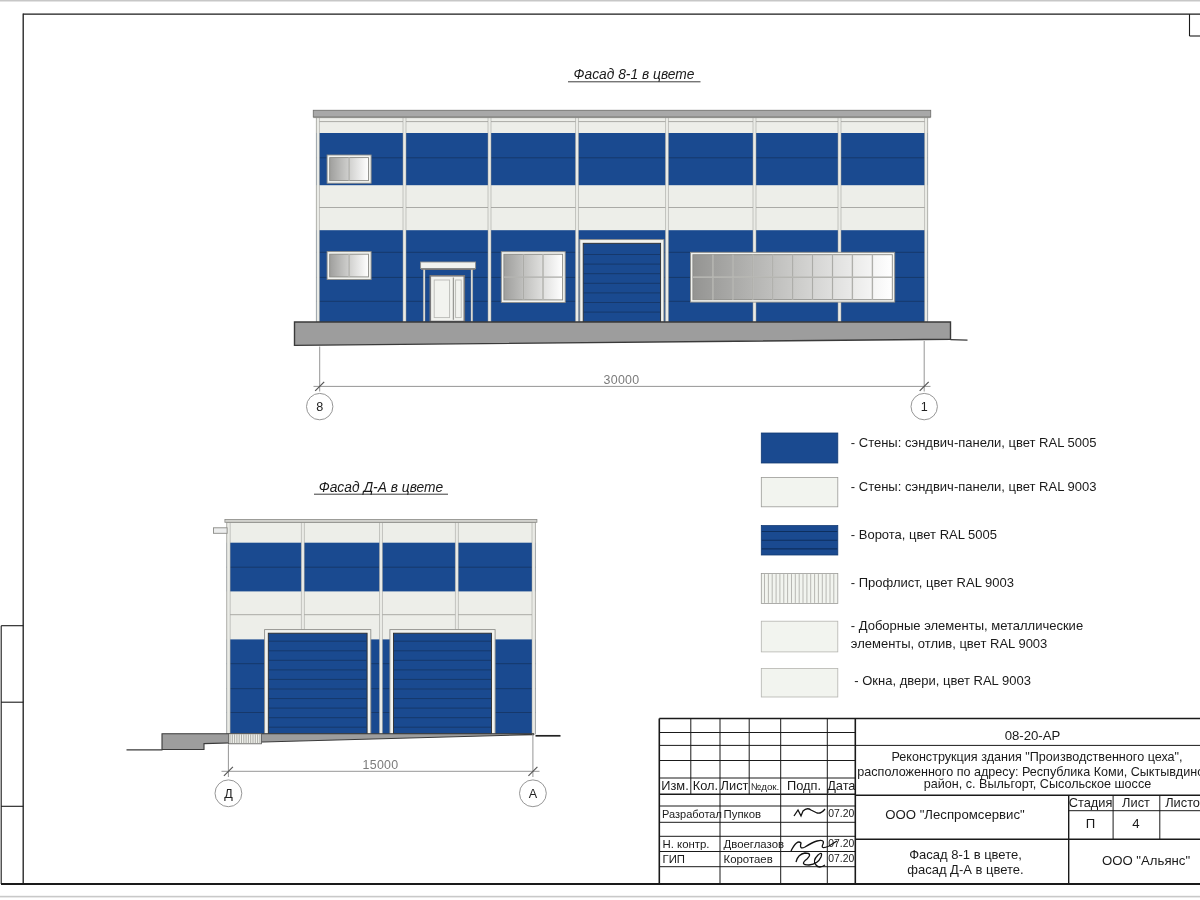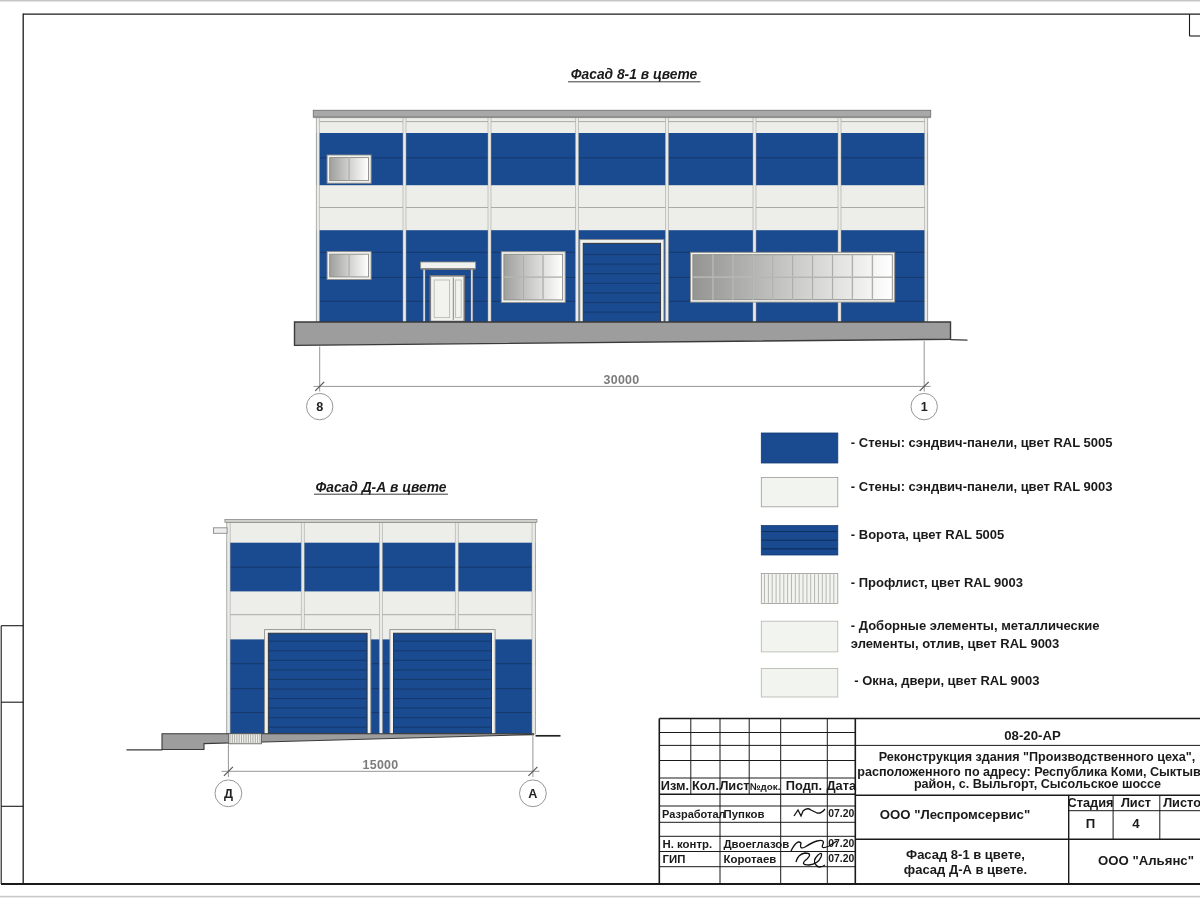--- a/index.html
+++ b/index.html
@@ -1,15 +1,15 @@
 <!DOCTYPE html>
 <html><head><meta charset="utf-8"><style>
 html,body{margin:0;padding:0;background:#ffffff;}
 *{font-family:"Liberation Sans",sans-serif;}
-#page{position:relative;width:1200px;height:900px;background:#ec4899;overflow:hidden;font-weight:bold;}
+#page{position:relative;width:1200px;height:900px;background:#ec4899;overflow:hidden;}
 </style></head><body>
 <div id="page">
 <svg width="1200" height="900" viewBox="0 0 1200 900">
 <defs>
 <linearGradient id="gl" x1="0" y1="0" x2="1" y2="0">
           <stop offset="0" stop-color="#9f9f9d"></stop>
           <stop offset="0.5" stop-color="#d0d0ce"></stop>
           <stop offset="1" stop-color="#ffffff"></stop>
         </linearGradient>
 <linearGradient id="gr" x1="0" y1="0" x2="1" y2="0">

